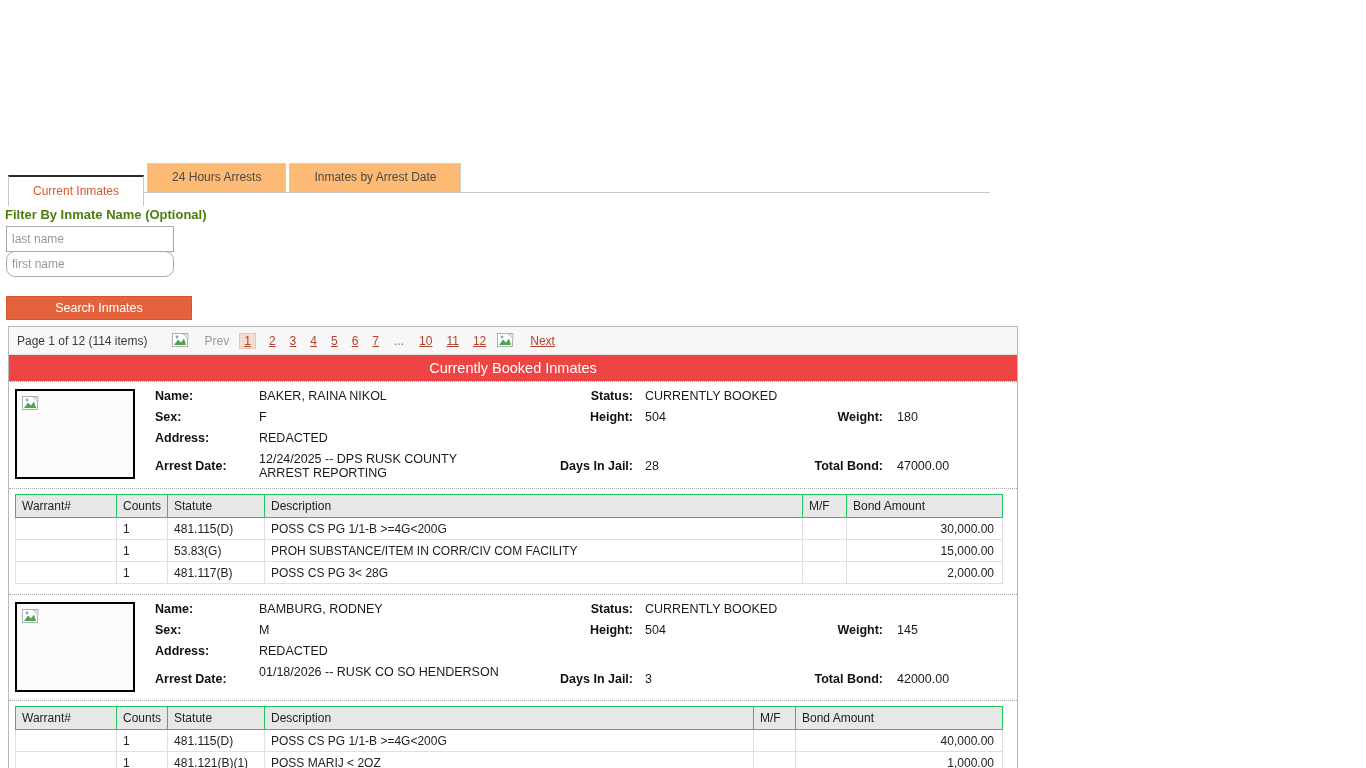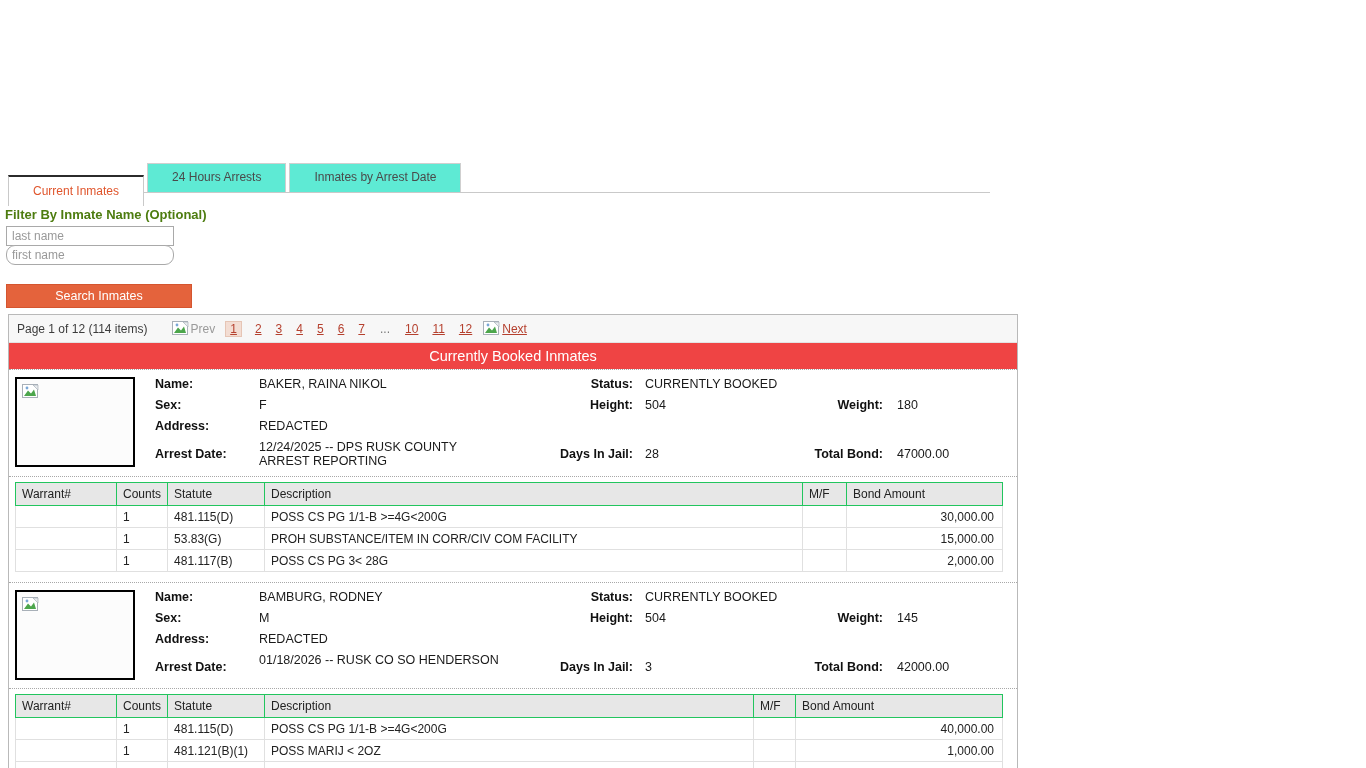--- a/index.html
+++ b/index.html
@@ -4,43 +4,43 @@
 <style>
   * { margin:0; padding:0; box-sizing:border-box; }
   html,body { width:1366px; height:768px; background:#fff; overflow:hidden;
     font-family:"Liberation Sans","DejaVu Sans",sans-serif; color:#222; }
   .page { padding-top:163px; }
 
   
   .tabstrip { display:flex; align-items:flex-end; margin-left:8px; width:982px;
     border-bottom:1px solid #c9c9c9; height:30px; }
   .tab { height:29px; line-height:27px; padding:0 24px; font-size:12px; color:#4a4a4a;
-    background:#5eead4; border:1px solid #cfcfcf; border-bottom:none; margin-right:3px;
+    background:#fdba74; border:1px solid #cfcfcf; border-bottom:none; margin-right:3px;
     cursor:pointer; white-space:nowrap; }
   .tab.active { background:#fff; color:#e0552c; border-top:2px solid #2b2b2b;
     border-left:1px solid #c9c9c9; border-right:1px solid #c9c9c9;
     position:relative; top:14px; height:31px; line-height:28px; }
 
   
   .filter-heading { margin:14px 0 4px 5px; font-size:13px; font-weight:bold; color:#4d7c0f; }
   .filter-input { display:block; width:168px; height:20px; margin-left:6px; border:1px solid #a9a9a9;
-    font-size:12px; padding:0 5px; color:#1d4ed8; }
+    font-size:12px; padding:12px 5px; color:#1d4ed8; }
   .filter-input + .filter-input { margin-top:-1px;border-radius:9px; }
   .filter-input::placeholder { color:#999; }
   .search-btn { display:block; margin:19px 0 0 6px; width:186px; height:24px; background:#e4633c;
     color:#fff; border:1px solid #d4552f; font-size:12.5px; cursor:pointer; }
 
   
   .grid-panel { margin:6px 0 0 8px; width:1010px; border:1px solid #b9b9b9; background:#fff; }
   .pager { height:28px; background:#f7f7f7; border-bottom:1px solid #e3e3e3;
     display:flex; align-items:center; font-size:12px; padding:0 8px; }
   .pager-summary { color:#3c3c3c; margin-right:20px; }
   .pager a, .pager .disabled { text-decoration:underline; color:#b5402e; margin:0 7px; cursor:pointer; }
   .pager .disabled { color:#9a9a9a; cursor:default; text-decoration:none; }
-  .pager .iconlink { display:inline-flex; align-items:center; gap:2px; margin:0 4px; }
+  .pager .iconlink { display:inline-flex; align-items:center; gap:16px; margin:0 4px; }
   .pager .current { background:#f3ddd3; border:1px solid #e6c5b5; padding:0 4px; margin:0 6px;
     color:#b5402e; }
   .pager .ellipsis { color:#777; margin:0 8px; text-decoration:none; }
   .imgicon { display:inline-block; line-height:0; }
 
   .grid-title { height:26px; line-height:26px; background:#ef4444; color:#fff; text-align:center;
     font-size:14.5px; }
 
   
   .record { display:grid; grid-template-columns:132px 112px 244px 130px 170px 80px 1fr;

